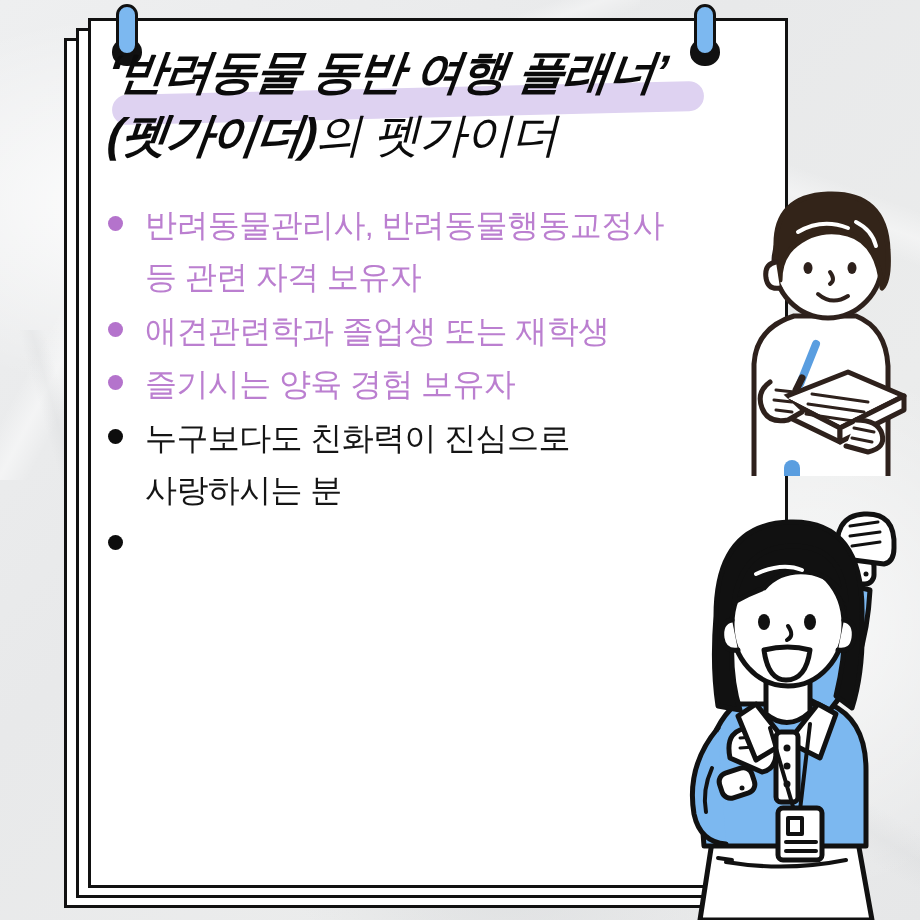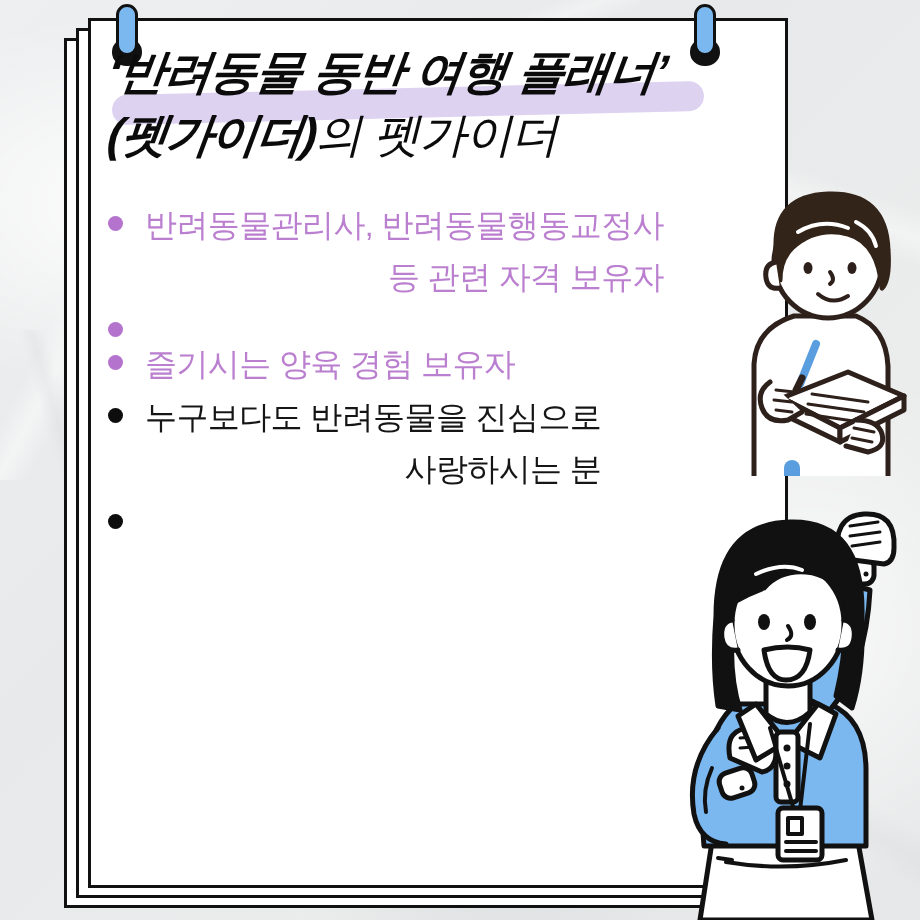--- a/index.html
+++ b/index.html
@@ -52,21 +52,21 @@
   .title-line1{font-size:47px;font-weight:900;color:#0b0b0b;
                font-style:italic;letter-spacing:-1.5px;transform:skewX(-7deg);}
   .title-line2{font-size:47px;color:#0b0b0b;margin-top:16px;letter-spacing:-1px;}
   .t2-bold{font-weight:900;font-style:italic;transform:skewX(-7deg);display:inline-block;letter-spacing:-2px;}
   .t2-light{font-weight:400;font-style:italic;display:inline-block;letter-spacing:-1px;}
 
   
   .list{position:absolute;left:108px;top:200px;width:620px;}
   .item{display:flex;align-items:flex-start;margin-bottom:2px;}
   .dot{flex:0 0 auto;width:15px;height:15px;border-radius:50%;margin-top:16px;margin-right:22px;}
-  .item .txt{font-size:32px;line-height:1.62;letter-spacing:-0.6px;white-space:pre-line;text-align:right;}
+  .item .txt{font-size:32px;line-height:1.62;letter-spacing:-0.6px;white-space:pre-line;}
   .item.purple .dot{background:#b473cc;}
   .item.purple .txt{color:#bb7fd0;}
   .item.dark .dot{background:#0d0d0d;}
   .item.dark .txt{color:#151515;}
 
   
   .person{position:absolute;}
   .man{right:-6px;top:176px;width:190px;height:300px;}
   .woman{right:0px;top:470px;width:260px;height:450px;}
 </style>
@@ -214,28 +214,29 @@
   </div>
 
   <div class="list">
     <div class="item purple">
       <span class="dot"></span>
       <span class="txt">반려동물관리사, 반려동물행동교정사
 등 관련 자격 보유자</span>
     </div>
     <div class="item purple">
       <span class="dot"></span>
+      <span class="txt">애견관련학과 졸업생 또는 재학생</span>
     </div>
     <div class="item purple">
       <span class="dot"></span>
       <span class="txt">즐기시는 양육 경험 보유자</span>
     </div>
     <div class="item dark">
       <span class="dot"></span>
-      <span class="txt">누구보다도 반려동물을 진심으로
+      <span class="txt">누구보다도 친화력이 진심으로
 사랑하시는 분</span>
     </div>
     <div class="item dark">
       <span class="dot"></span>
     </div>
   </div>
 
   <div class="clip clip-left">
     <div class="knob"></div>
     <div class="bar"></div>

